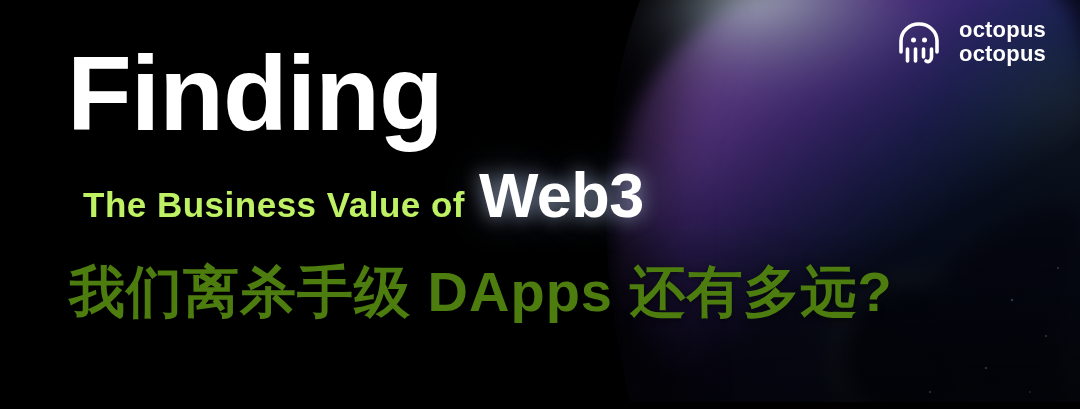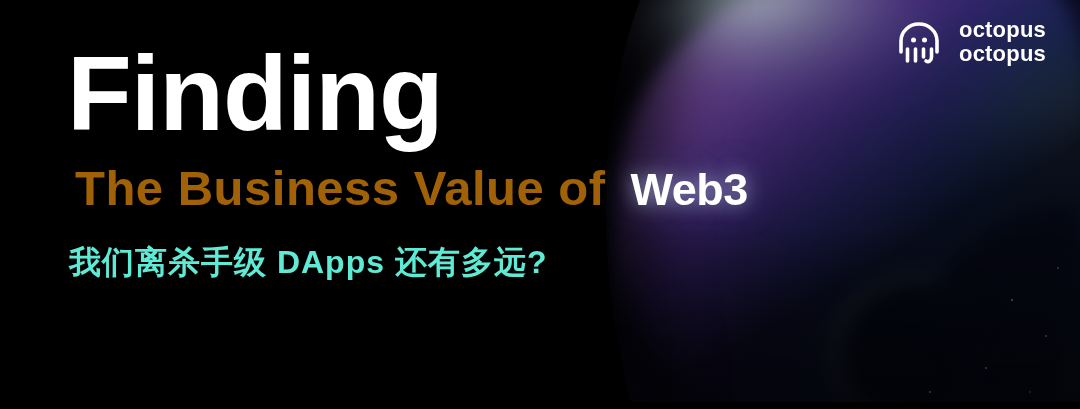--- a/index.html
+++ b/index.html
@@ -46,41 +46,42 @@
   .line-two {
     margin: 0;
     margin-top: 18px;
     margin-left: 8px;
     white-space: nowrap;
     line-height: 1.0;
     display: flex;
     align-items: baseline;
   }
   .line-two .lead {
-    font-size: 49px;
-    font-weight: 700;
-    color: #a16207;
+    font-size: 35px;
+    font-weight: 700;
+    color: #bef264;
     letter-spacing: 0.5px;
+    margin-left: 8px;
   }
   .line-two .web3 {
-    font-size: 45px;
+    font-size: 63px;
     font-weight: 700;
     color: #ffffff;
     letter-spacing: -0.5px;
-    margin-left: 25px;
+    margin-left: 14px;
     text-shadow: 0 0 18px rgba(210,225,255,0.55), 0 0 38px rgba(160,190,255,0.35);
   }
 
   .line-cn {
     margin: 9px;
     margin-top: 28px;
     margin-left: 2px;
-    font-size: 32px;
-    font-weight: 700;
-    color: #5eead4;
+    font-size: 56px;
+    font-weight: 700;
+    color: #4d7c0f;
     letter-spacing: 1px;
     white-space: nowrap;
     text-shadow: 0 2px 6px rgba(0,0,0,0.55);
   }
 
   
   #logo {
     position: absolute;
     left: 893px;
     top: 16px;

